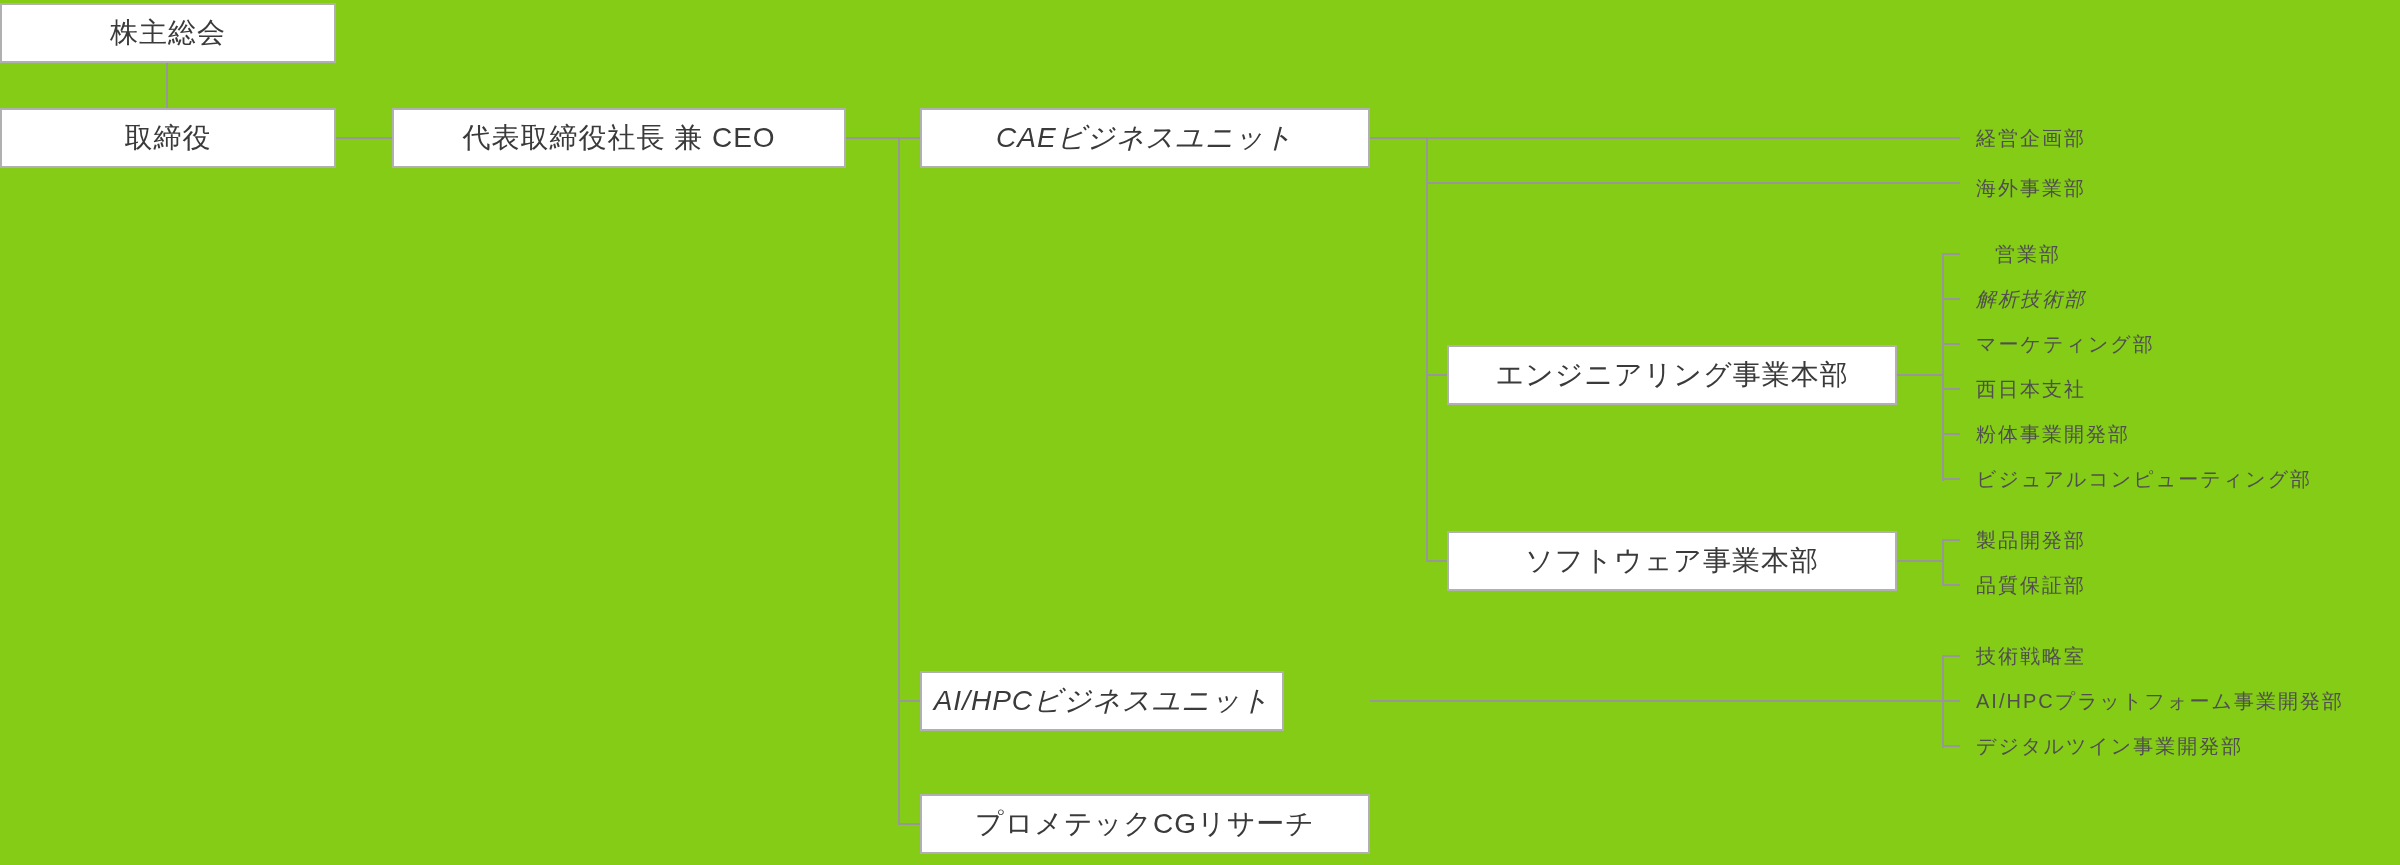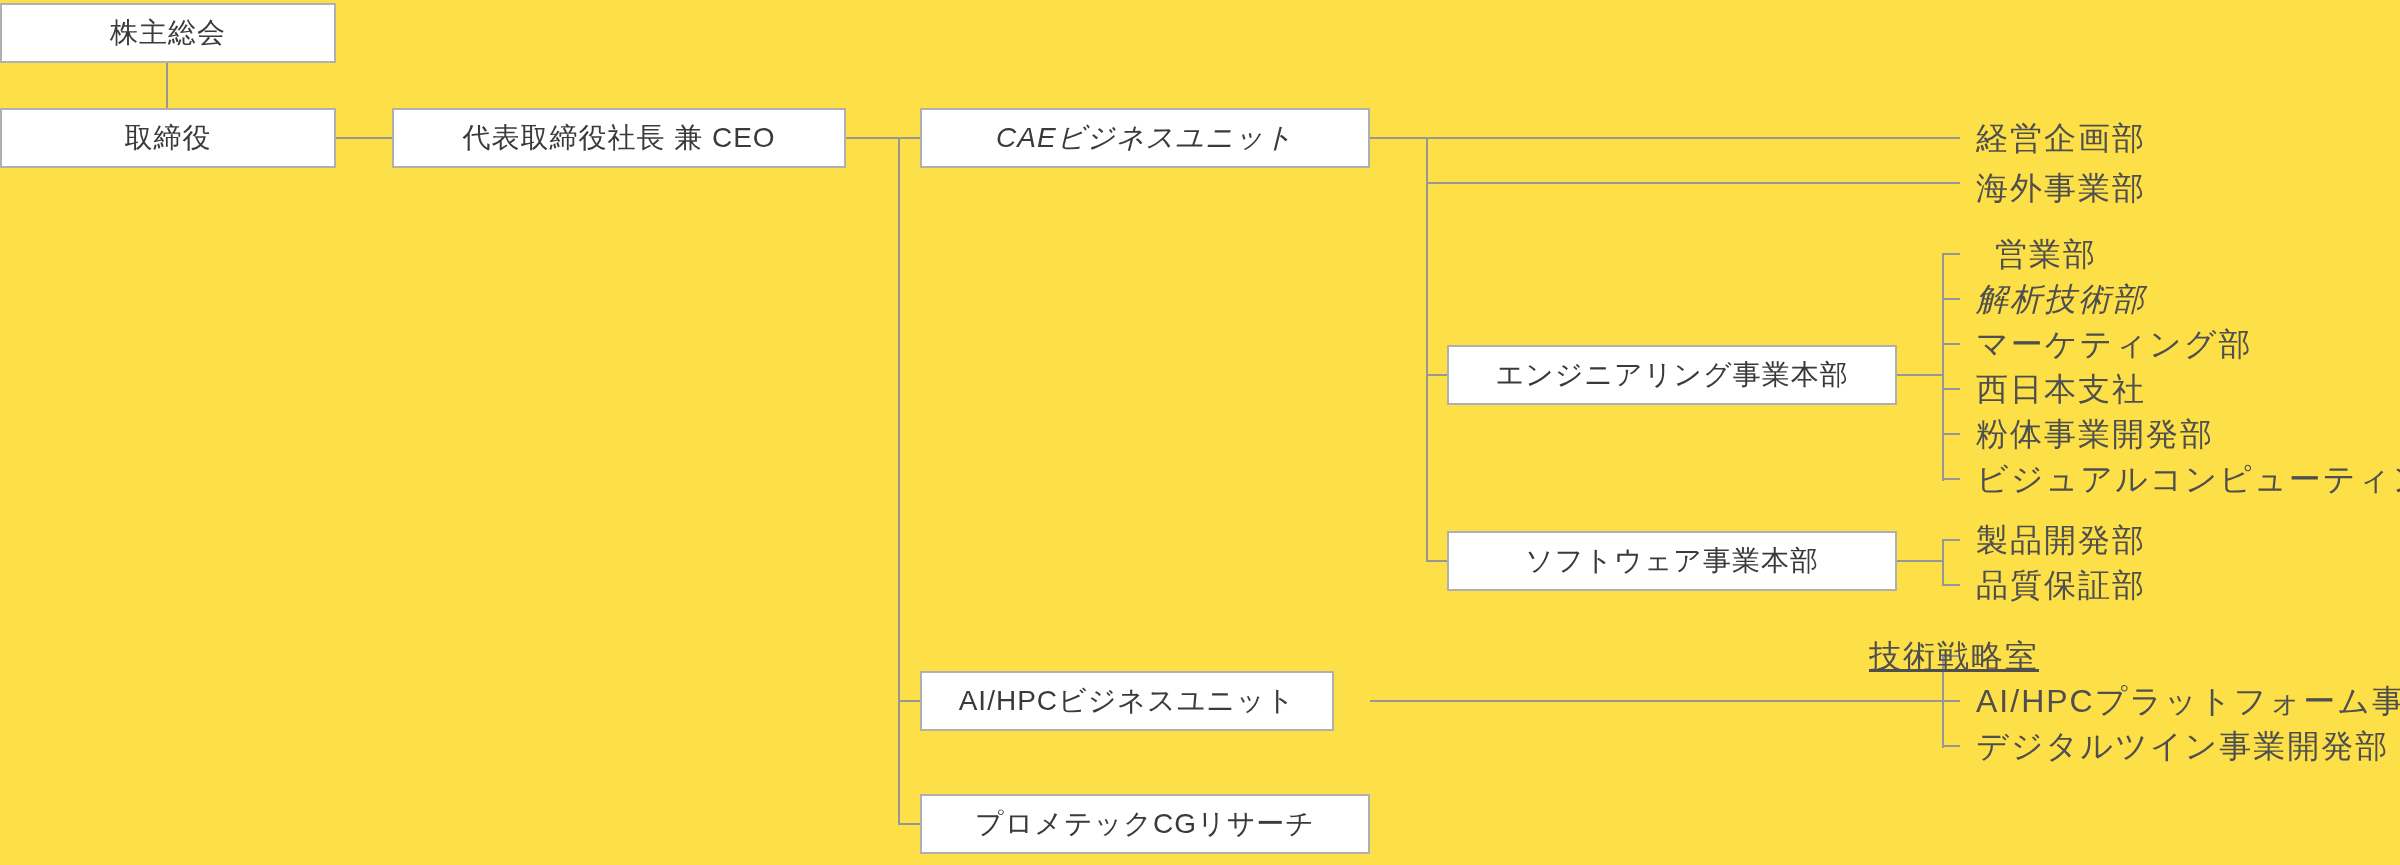--- a/index.html
+++ b/index.html
@@ -4,21 +4,21 @@
 <style>
   html, body {
     margin: 0;
     padding: 0;
     background: #000000;
   }
   .canvas {
     position: relative;
     width: 2400px;
     height: 865px;
-    background: #fde047;
+    background: #84cc16;
     overflow: hidden;
     font-family: "Liberation Sans", "DejaVu Sans", sans-serif;
   }
   .box {
     position: absolute;
     box-sizing: border-box;
     background: #ffffff;
     border: 2px solid #b0b0b0;
     display: flex;
     align-items: center;
@@ -34,21 +34,21 @@
   .ln {
     position: absolute;
     background: #979797;
   }
   .ln.h { height: 2px; }
   .ln.v { width: 2px; }
   .lbl {
     position: absolute;
     height: 44px;
     line-height: 44px;
-    font-size: 32px;
+    font-size: 20px;
     letter-spacing: 2px;
     color: #4f4f4f;
     white-space: nowrap;
   }
 </style>
 </head>
 <body>
 
 <div class="canvas">
 
@@ -95,37 +95,37 @@
   </div>
   <div class="box" style="left:920px; top:108px; width:450px;font-style:italic;">
     <span>CAEビジネスユニット</span>
   </div>
   <div class="box" style="left:1447px; top:345px; width:450px;">
     <span>エンジニアリング事業本部</span>
   </div>
   <div class="box" style="left:1447px; top:531px; width:450px;text-align:right;">
     <span>ソフトウェア事業本部</span>
   </div>
-  <div class="box" style="left:920px; top:671px; width:414px;">
+  <div class="box" style="left:920px; top:671px; width:364px;font-style:italic;">
     <span>AI/HPCビジネスユニット</span>
   </div>
   <div class="box" style="left:920px; top:794px; width:450px;">
     <span>プロメテックCGリサーチ</span>
   </div>
 
   <div class="lbl" style="left:1976px; top:116px;">経営企画部</div>
   <div class="lbl" style="left:1976px; top:145px;margin-top:21px;">海外事業部</div>
 
   <div class="lbl" style="left:1976px; top:232px;margin-left:19px;">営業部</div>
   <div class="lbl" style="left:1976px; top:277px;font-style:italic;">解析技術部</div>
   <div class="lbl" style="left:1976px; top:322px;">マーケティング部</div>
   <div class="lbl" style="left:1976px; top:367px;">西日本支社</div>
   <div class="lbl" style="left:1976px; top:412px;">粉体事業開発部</div>
   <div class="lbl" style="left:1976px; top:457px;">ビジュアルコンピューティング部</div>
 
   <div class="lbl" style="left:1976px; top:518px;">製品開発部</div>
   <div class="lbl" style="left:1976px; top:563px;">品質保証部</div>
 
-  <div class="lbl" style="left:1869px; top:634px;text-decoration:underline;">技術戦略室</div>
+  <div class="lbl" style="left:1976px; top:634px;">技術戦略室</div>
   <div class="lbl" style="left:1976px; top:679px;">AI/HPCプラットフォーム事業開発部</div>
   <div class="lbl" style="left:1976px; top:724px;">デジタルツイン事業開発部</div>
 
 </div>
 
 </body></html>

